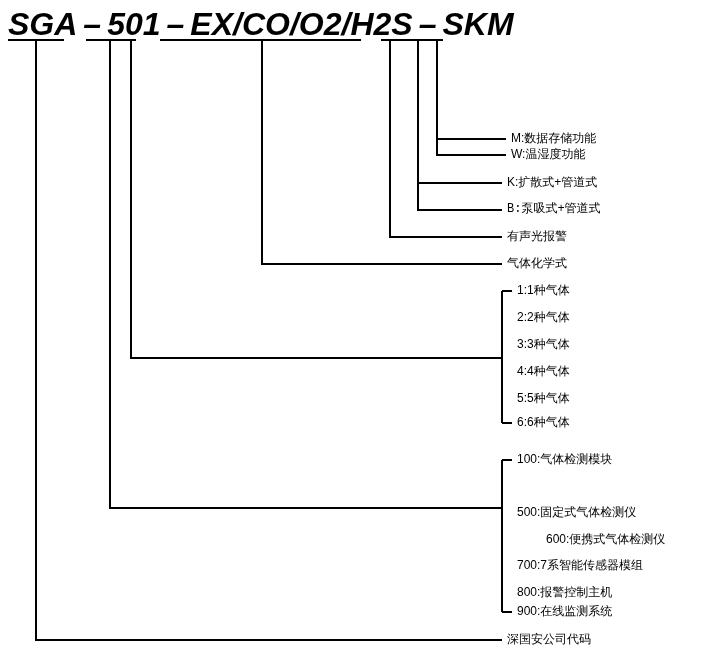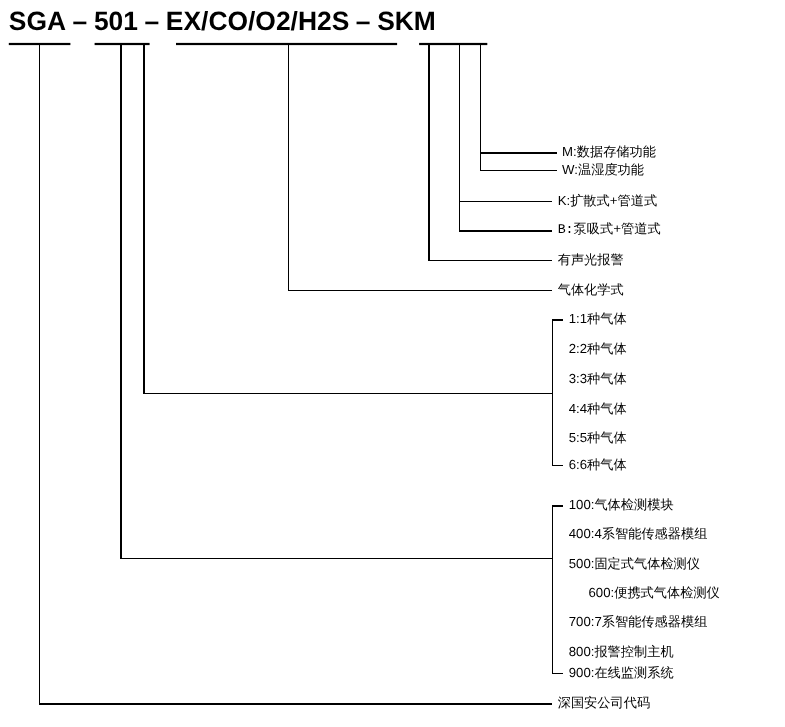--- a/index.html
+++ b/index.html
@@ -10,25 +10,26 @@
     color:#000;
     position:relative;
     overflow:hidden;
   }
   #stage{position:absolute;left:0;top:0;width:714px;height:661px;}
 
   
   .code-row{
     position:absolute;
     left:8px;top:6px;
-    font-size:24px;
+    font-size:32px;
     font-weight:bold;
     letter-spacing:0px;
     white-space:nowrap;
     font-family:"Liberation Sans", sans-serif;
+    font-style:italic;
   }
   .code-seg{display:inline-block;}
   .code-dash{display:inline-block;padding:0 6px;}
 
   
   .ul{
     position:absolute;
     height:2px;background:#000;
   }
 
@@ -98,22 +99,21 @@
   <div class="lbl" style="left:507px;top:256px;">气体化学式</div>
 
   <div class="lbl" style="left:517px;top:283px;text-align:right;">1:1种气体</div>
   <div class="lbl" style="left:517px;top:310px;">2:2种气体</div>
   <div class="lbl" style="left:517px;top:337px;">3:3种气体</div>
   <div class="lbl" style="left:517px;top:364px;">4:4种气体</div>
   <div class="lbl" style="left:517px;top:391px;">5:5种气体</div>
   <div class="lbl" style="left:517px;top:415px;">6:6种气体</div>
 
   <div class="lbl" style="left:517px;top:452px;">100:气体检测模块</div>
-  <div class="lbl" style="left:517px;top:478px;">400:4系智能传感器模组</div>
   <div class="lbl" style="left:517px;top:505px;">500:固定式气体检测仪</div>
-  <div class="lbl" style="left:535px;top:532px;text-align:center;">600:便携式气体检测仪</div>
+  <div class="lbl" style="left:546px;top:532px;text-align:center;">600:便携式气体检测仪</div>
   <div class="lbl" style="left:517px;top:558px;">700:7系智能传感器模组</div>
   <div class="lbl" style="left:517px;top:585px;">800:报警控制主机</div>
   <div class="lbl" style="left:517px;top:604px;">900:在线监测系统</div>
 
   <div class="lbl" style="left:507px;top:632px;">深国安公司代码</div>
 
 </div>
 
 </body></html>

